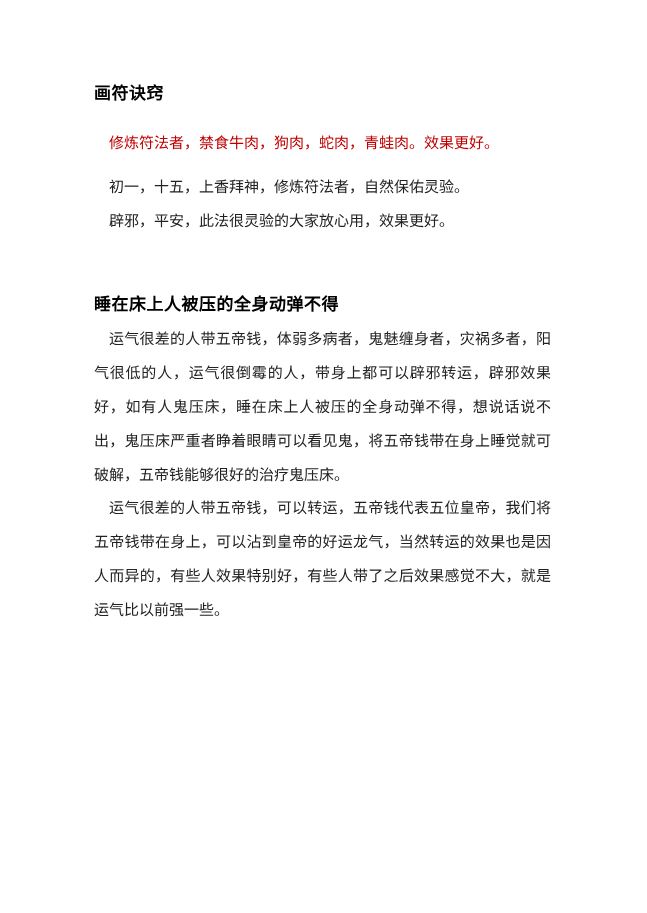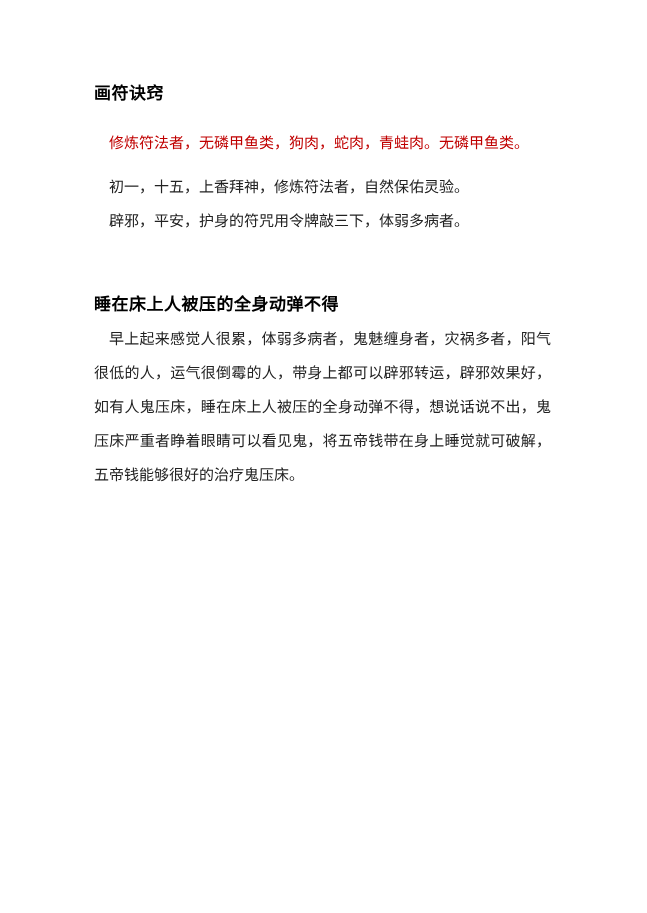--- a/index.html
+++ b/index.html
@@ -51,29 +51,30 @@
   }
 </style>
 </head>
 <body>
 
 <div class="page">
 
   <section>
     <h1 class="heading">画符诀窍</h1>
 
-    <p class="para red">修炼符法者，无磷甲鱼类，狗肉，蛇肉，青蛙肉。无磷甲鱼类。</p>
+    <p class="para red">修炼符法者，禁食牛肉，狗肉，蛇肉，青蛙肉。效果更好。</p>
 
     <p class="para">初一，十五，上香拜神，修炼符法者，自然保佑灵验。</p>
 
-    <p class="para">辟邪，平安，护身的符咒用令牌敲三下，体弱多病者。</p>
+    <p class="para">辟邪，平安，此法很灵验的大家放心用，效果更好。</p>
   </section>
 
   <section>
     <h2 class="heading">睡在床上人被压的全身动弹不得</h2>
 
 
 
-    <p class="para body-para">早上起来感觉人很累，体弱多病者，鬼魅缠身者，灾祸多者，阳气很低的人，运气很倒霉的人，带身上都可以辟邪转运，辟邪效果好，如有人鬼压床，睡在床上人被压的全身动弹不得，想说话说不出，鬼压床严重者睁着眼睛可以看见鬼，将五帝钱带在身上睡觉就可破解，五帝钱能够很好的治疗鬼压床。</p>
+    <p class="para body-para">运气很差的人带五帝钱，体弱多病者，鬼魅缠身者，灾祸多者，阳气很低的人，运气很倒霉的人，带身上都可以辟邪转运，辟邪效果好，如有人鬼压床，睡在床上人被压的全身动弹不得，想说话说不出，鬼压床严重者睁着眼睛可以看见鬼，将五帝钱带在身上睡觉就可破解，五帝钱能够很好的治疗鬼压床。</p>
 
+    <p class="para body-para">运气很差的人带五帝钱，可以转运，五帝钱代表五位皇帝，我们将五帝钱带在身上，可以沾到皇帝的好运龙气，当然转运的效果也是因人而异的，有些人效果特别好，有些人带了之后效果感觉不大，就是运气比以前强一些。</p>
   </section>
 
 </div>
 
 </body></html>

